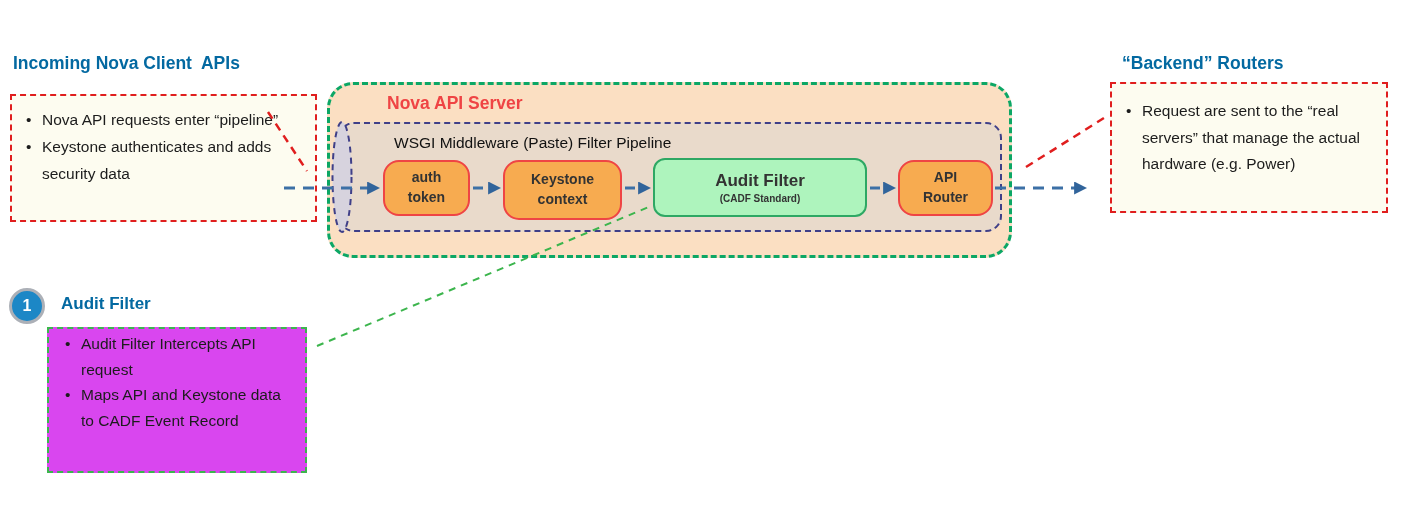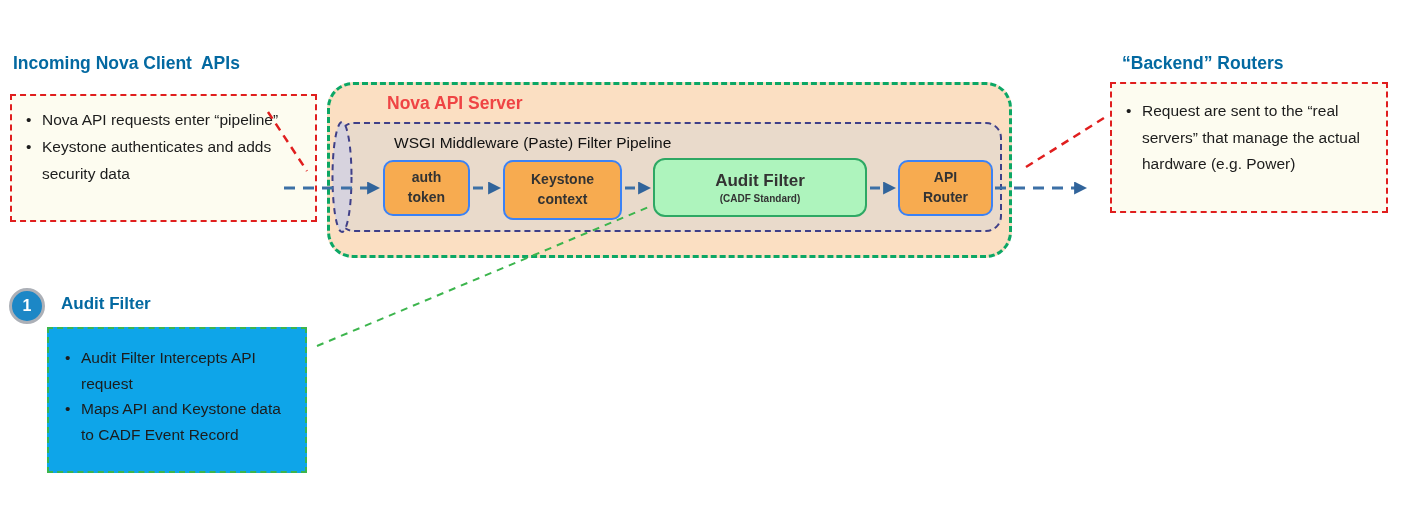--- a/index.html
+++ b/index.html
@@ -38,24 +38,24 @@
     position:relative;
     padding-left:22px;
   }
   .note li::before, .gnote li::before{
     content:"\2022";
     position:absolute;left:6px;
   }
 
   
   .gnote{
-    background:#0ea5e9;
+    background:#d946ef;
     border:2px dashed #3cb54d;
     box-sizing:border-box;
-    padding:16px 8px 8px 10px;
+    padding:2px 8px 8px 10px;
     z-index:1;
   }
   .gnote ul{line-height:25.5px;}
 
   
   .server{
     background:#fbdfc2;
     border:3px dashed #0ca765;
     border-radius:26px;
     box-sizing:border-box;
@@ -71,22 +71,22 @@
   .server-title{
     font-weight:bold;font-size:17.5px;color:#ef4444;z-index:3;
   }
   .pipeline-title{
     font-size:15.5px;color:#111111;z-index:3;
   }
 
   
   .stage{
     background:#f7ab50;
-    border:2px solid #3b82f6;
-    border-radius:10px;
+    border:2px solid #ef4444;
+    border-radius:16px;
     box-sizing:border-box;
     display:flex;align-items:center;justify-content:center;text-align:center;
     font-weight:bold;font-size:14px;color:#333333;
     line-height:1.4;
     white-space:pre-line;
     z-index:3;
   }
   .stage.green{
     background:#aef4bd;
     border:2px solid #2ea864;

